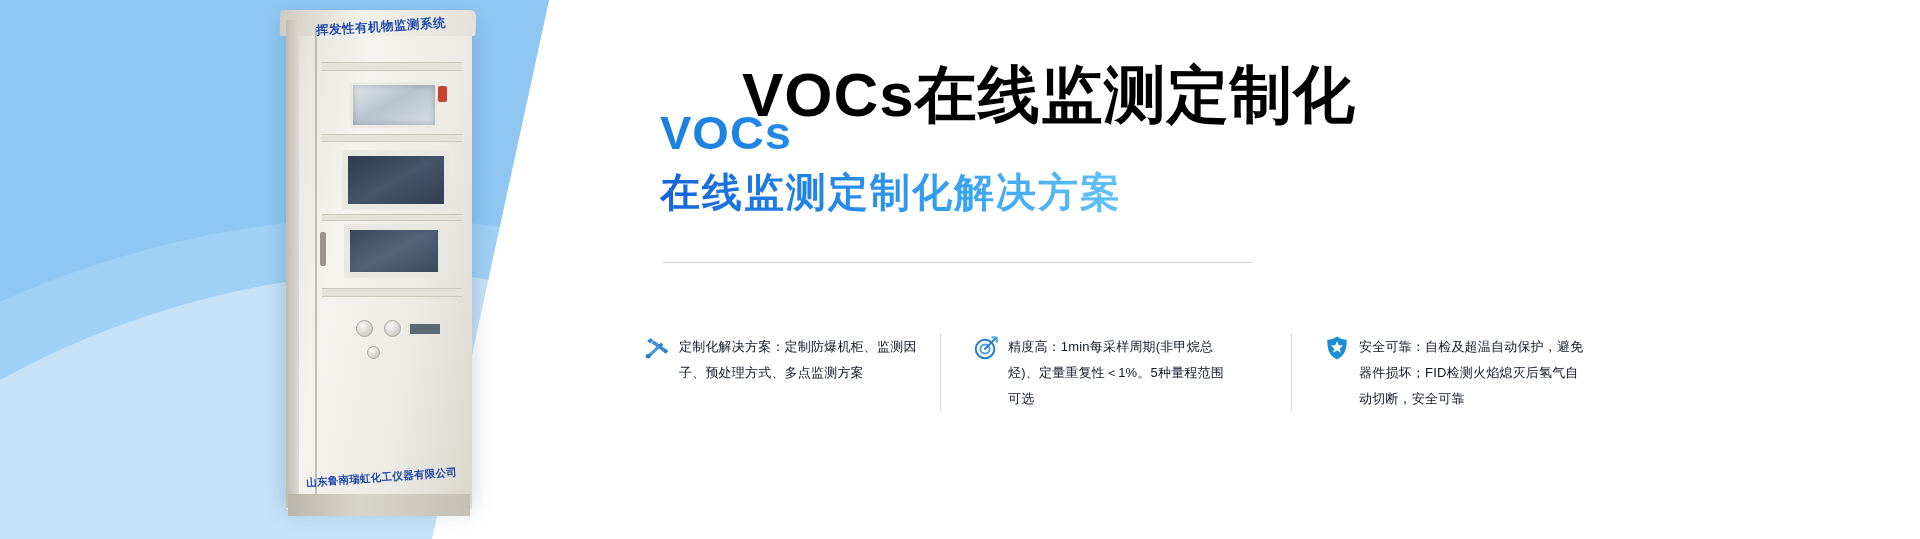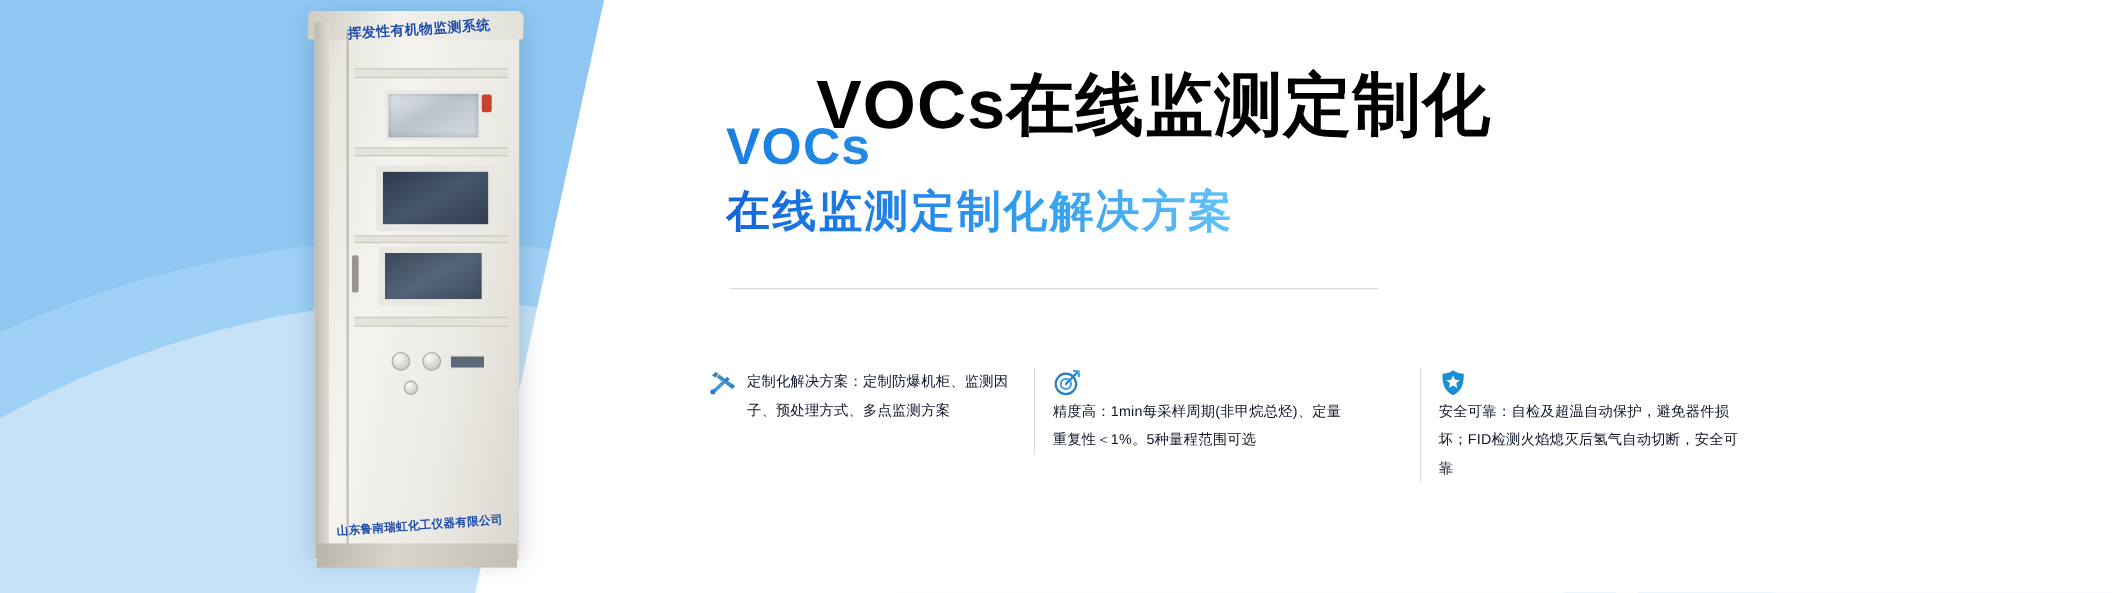--- a/index.html
+++ b/index.html
@@ -244,23 +244,22 @@
     align-items:flex-start;
   }
   .feature {
     display:flex;
     align-items:flex-start;
     padding:0 22px 0 0;
     width:296px;
   }
   .feature + .feature {
     border-left:1px solid #d9dbdd;
-    padding-left:16px;
+    padding-left:32px;
     width:310px;
-    flex-direction:column;
   }
   .feature:nth-child(3) { width:320px;margin-left:41px; }
   .feat-icon {
     flex:0 0 auto;
     width:26px; height:26px;
     margin-right:9px; margin-top:1px;
   }
   .feat-icon svg { display:block; }
   .feat-text {
     font-size:13px;

